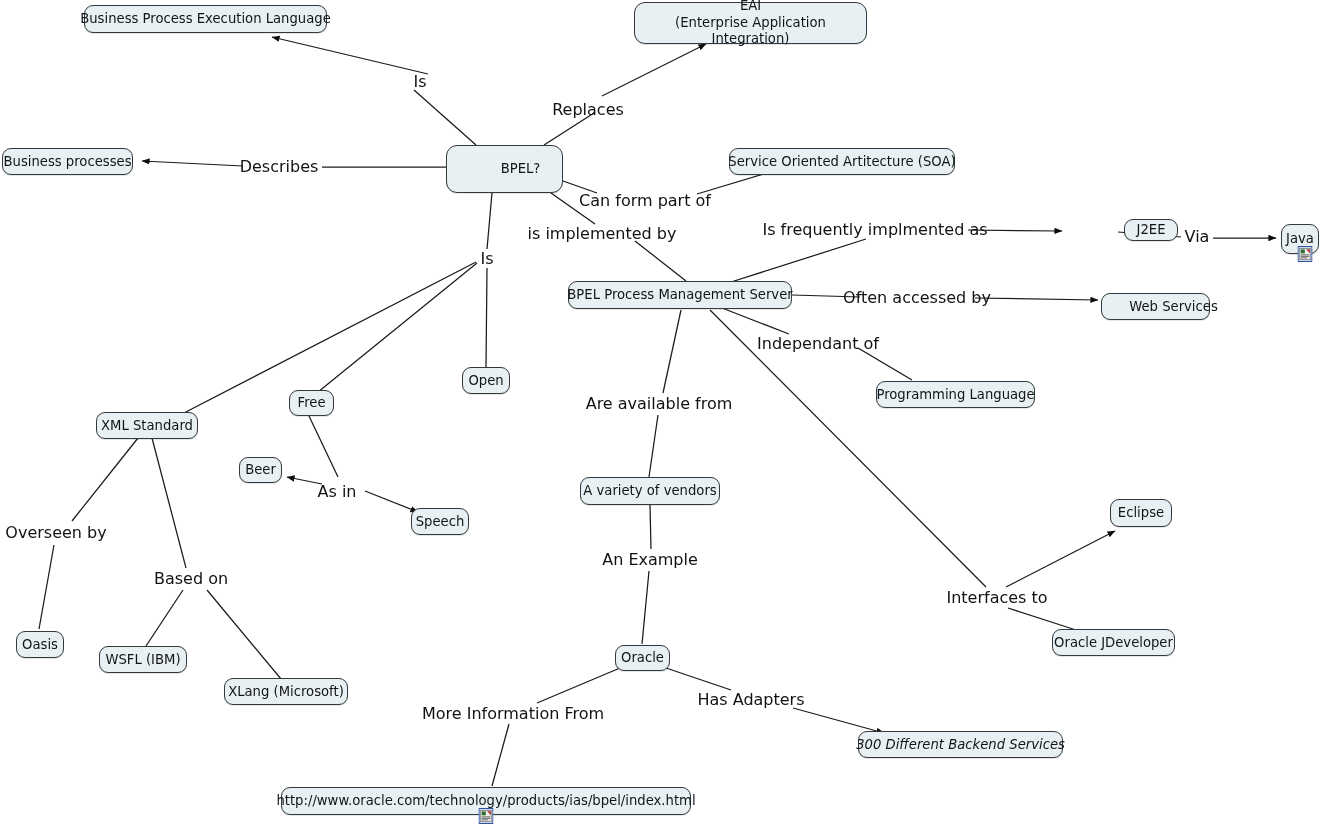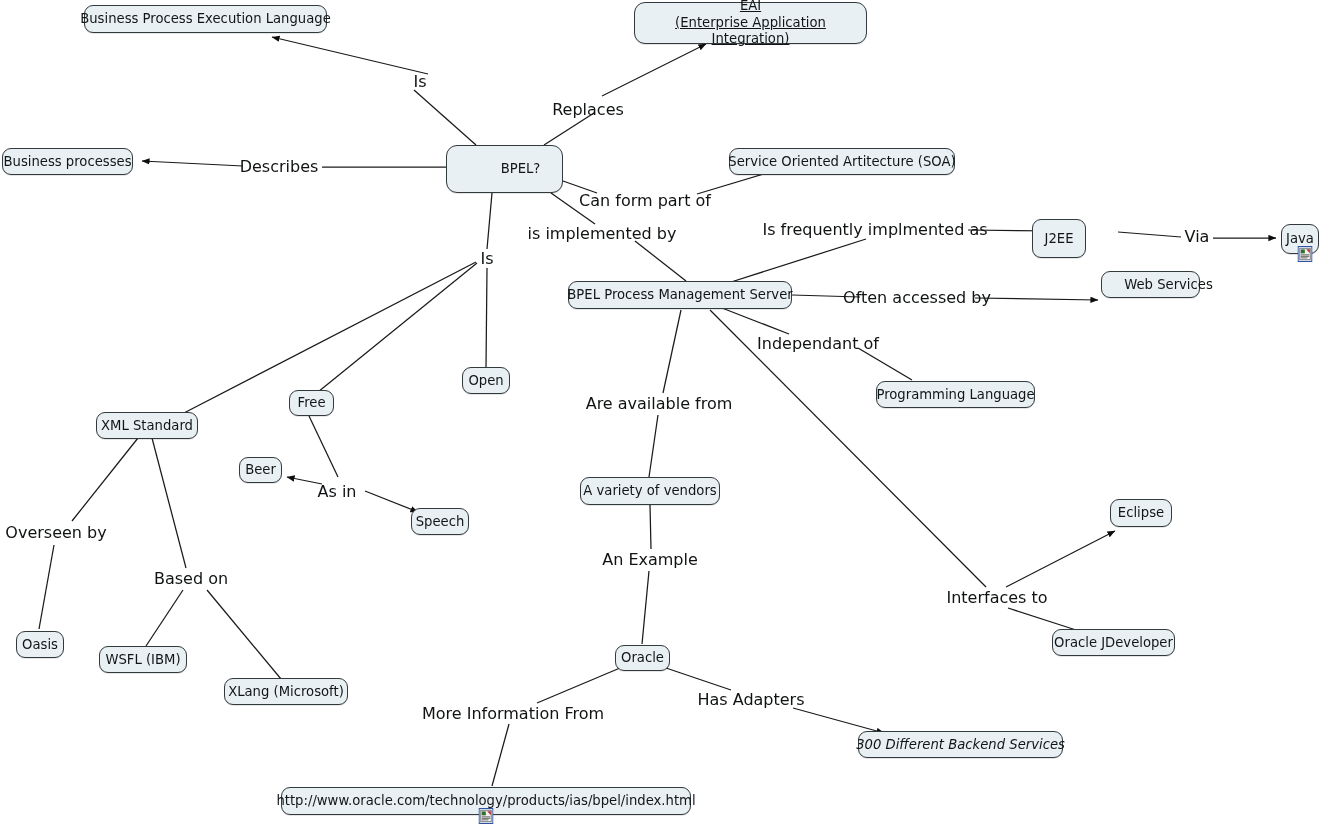--- a/index.html
+++ b/index.html
@@ -40,21 +40,20 @@
     padding: 2px 8px;
     white-space: nowrap;
     box-shadow: 0 1px 0 rgba(0,0,0,0.10);
   }
   .node.big {
     border-radius: 11px;
   }
   .node.two-line {
     white-space: normal;
     line-height: 1.25;
-    text-decoration: underline;
   }
   .link-label {
     position: absolute;
     color: #101314;
     font-size: 16px;
     line-height: 1.1;
     white-space: nowrap;
     background: transparent;
     transform: translate(-50%, -50%);
   }
@@ -154,21 +153,21 @@
   </div>
 
   <div class="node big" style="left:446px; top:145px; width:117px; height:48px;padding-left:40px;">
     <span>BPEL?</span>
   </div>
 
   <div class="node" style="left:729px; top:148px; width:226px; height:27px;">
     <span>Service Oriented Artitecture (SOA)</span>
   </div>
 
-  <div class="node" style="left:1032px; top:219px; width:54px; height:39px;">
+  <div class="node" style="left:1124px; top:219px; width:54px; height:22px;">
     <span>J2EE</span>
   </div>
 
   <div class="node" style="left:1281px; top:224px; width:38px; height:30px;">
     <span>Java</span>
   </div>
   <svg class="doc-icon" style="left:1305px; top:246px;" viewBox="0 0 16 17" xmlns="http://www.w3.org/2000/svg">
     <rect x="0.6" y="0.6" width="14.8" height="15.8" fill="#ffffff" stroke="#2b4f9e" stroke-width="1.2"></rect>
     <rect x="2.4" y="2.4" width="11.2" height="12.2" fill="#f2f3ef" stroke="#5a6270" stroke-width="0.8"></rect>
     <rect x="3.4" y="3.6" width="4.4" height="4.2" fill="#2f6f2f"></rect>
@@ -177,21 +176,21 @@
       <line x1="3.4" y1="11.0" x2="12.6" y2="11.0"></line>
       <line x1="3.4" y1="12.6" x2="10.6" y2="12.6"></line>
     </g>
     <path d="M9.2,3.4 L13.2,3.4 L13.2,7.6 Z" fill="#c03030"></path>
   </svg>
 
   <div class="node" style="left:568px; top:281px; width:224px; height:28px;">
     <span>BPEL Process Management Server</span>
   </div>
 
-  <div class="node" style="left:1101px; top:271px; width:99px; height:27px;padding-left:44px;">
+  <div class="node" style="left:1101px; top:293px; width:109px; height:27px;padding-left:44px;">
     <span>Web Services</span>
   </div>
 
   <div class="node" style="left:876px; top:381px; width:159px; height:27px;">
     <span>Programming Language</span>
   </div>
 
   <div class="node" style="left:462px; top:367px; width:48px; height:27px;">
     <span>Open</span>
   </div>

